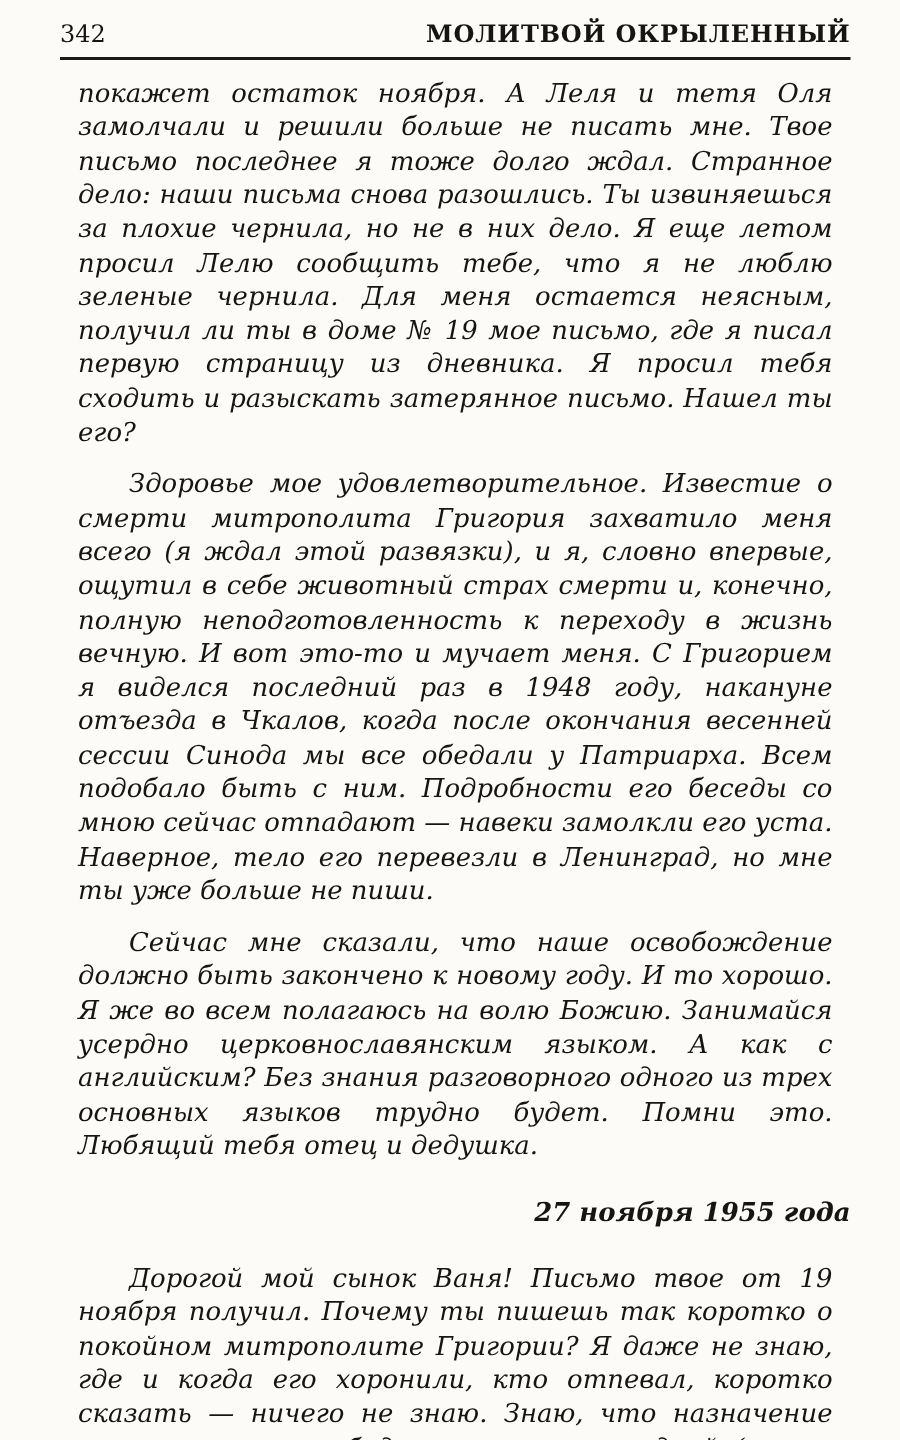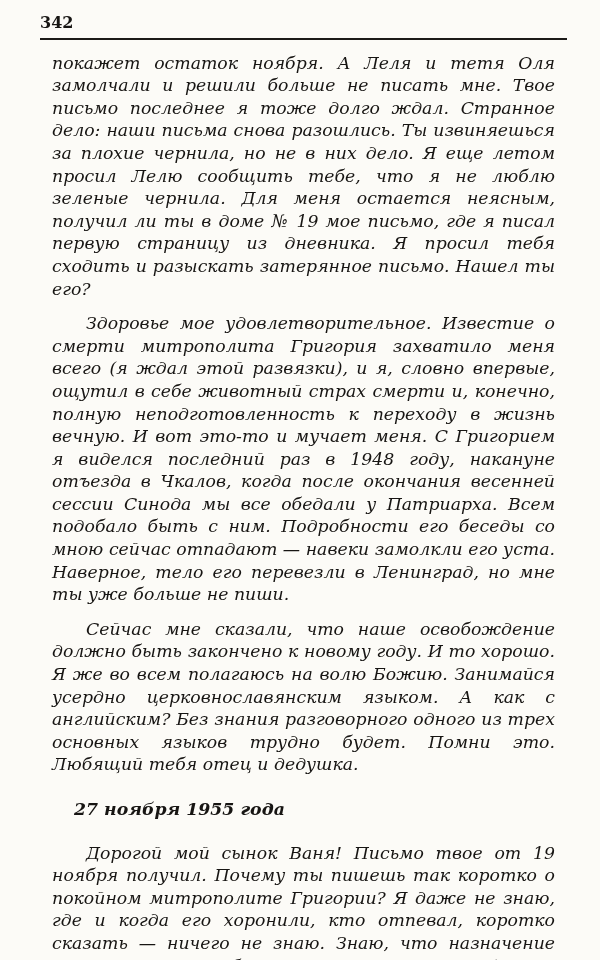--- a/index.html
+++ b/index.html
@@ -21,21 +21,21 @@
   }
   .page-header {
     display: flex;
     justify-content: space-between;
     align-items: baseline;
     font-style: normal;
     font-size: 16px;
     line-height: 1.1;
   }
   .page-number {
-    font-weight: bold;
+    font-weight: normal;
     text-align: right;
   }
   .running-title {
     font-weight: bold;
     letter-spacing: 0.6px;
   }
   .header-rule {
     height: 0;
     border-top: 2px solid #1c1a18;
     margin-top: 6px;
@@ -52,29 +52,30 @@
   .page-body p {
     margin: 12px;
     text-indent: 34px;
   }
   .page-body p.no-indent {
     text-indent: 0;
   }
   .date-line {
     margin: 22px 0 21px 0 !important;
     font-weight: bold;
-    text-align: left;
+    text-align: right;
   }
 </style>
 </head>
 <body>
 
 <div class="page">
   <header class="page-header">
     <span class="page-number">342</span>
+    <span class="running-title">МОЛИТВОЙ ОКРЫЛЕННЫЙ</span>
   </header>
 
   <div class="header-rule"></div>
 
   <main class="page-body">
     <p class="no-indent">покажет остаток ноября. А Леля и тетя Оля замолчали и решили больше не писать мне. Твое письмо последнее я тоже долго ждал. Странное дело: наши письма снова разошлись. Ты извиняешься за плохие чернила, но не в них дело. Я еще летом просил Лелю сообщить тебе, что я не люблю зеленые чернила. Для меня остается неясным, получил ли ты в доме № 19 мое письмо, где я писал первую страницу из дневника. Я просил тебя сходить и разыскать затерянное письмо. Нашел ты его?</p>
     <p>Здоровье мое удовлетворительное. Известие о смерти митрополита Григория захватило меня всего (я ждал этой развязки), и я, словно впервые, ощутил в себе животный страх смерти и, конечно, полную неподготовленность к переходу в жизнь вечную. И вот это-то и мучает меня. С Григорием я виделся последний раз в 1948 году, накануне отъезда в Чкалов, когда после окончания весенней сессии Синода мы все обедали у Патриарха. Всем подобало быть с ним. Подробности его беседы со мною сейчас отпадают — навеки замолкли его уста. Наверное, тело его перевезли в Ленинград, но мне ты уже больше не пиши.</p>
     <p>Сейчас мне сказали, что наше освобождение должно быть закончено к новому году. И то хорошо. Я же во всем полагаюсь на волю Божию. Занимайся усердно церковнославянским языком. А как с английским? Без знания разговорного одного из трех основных языков трудно будет. Помни это. Любящий тебя отец и дедушка.</p>
     <p class="date-line">27 ноября 1955 года</p>
     <p>Дорогой мой сынок Ваня! Письмо твое от 19 ноября получил. Почему ты пишешь так коротко о покойном митрополите Григории? Я даже не знаю, где и когда его хоронили, кто отпевал, коротко сказать — ничего не знаю. Знаю, что назначение нового, наверное, будет после сорока дней (такая практика применялась раньше). Что касается меня, то до сего дня мои дела без изменения, хотя освобождение стариков и инвалидов уже началось, а когда черед дойдет до меня — ничего не знаю.</p>

